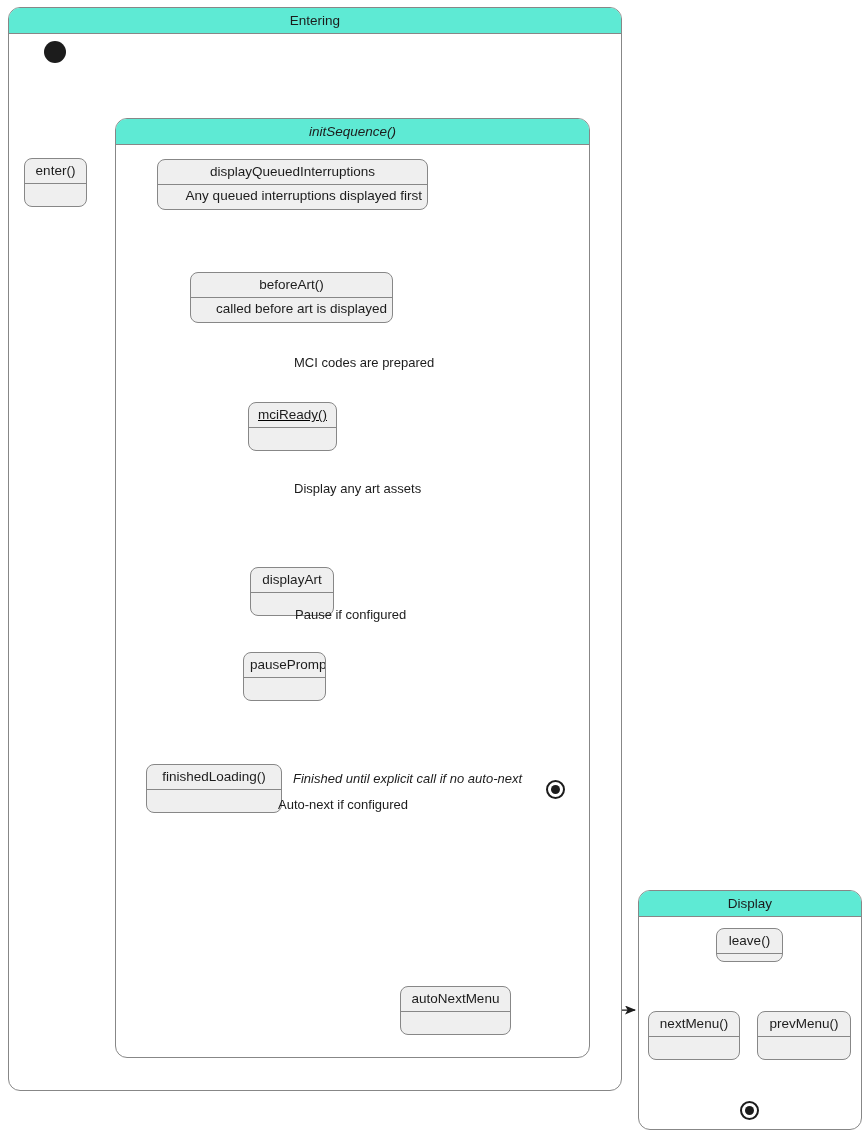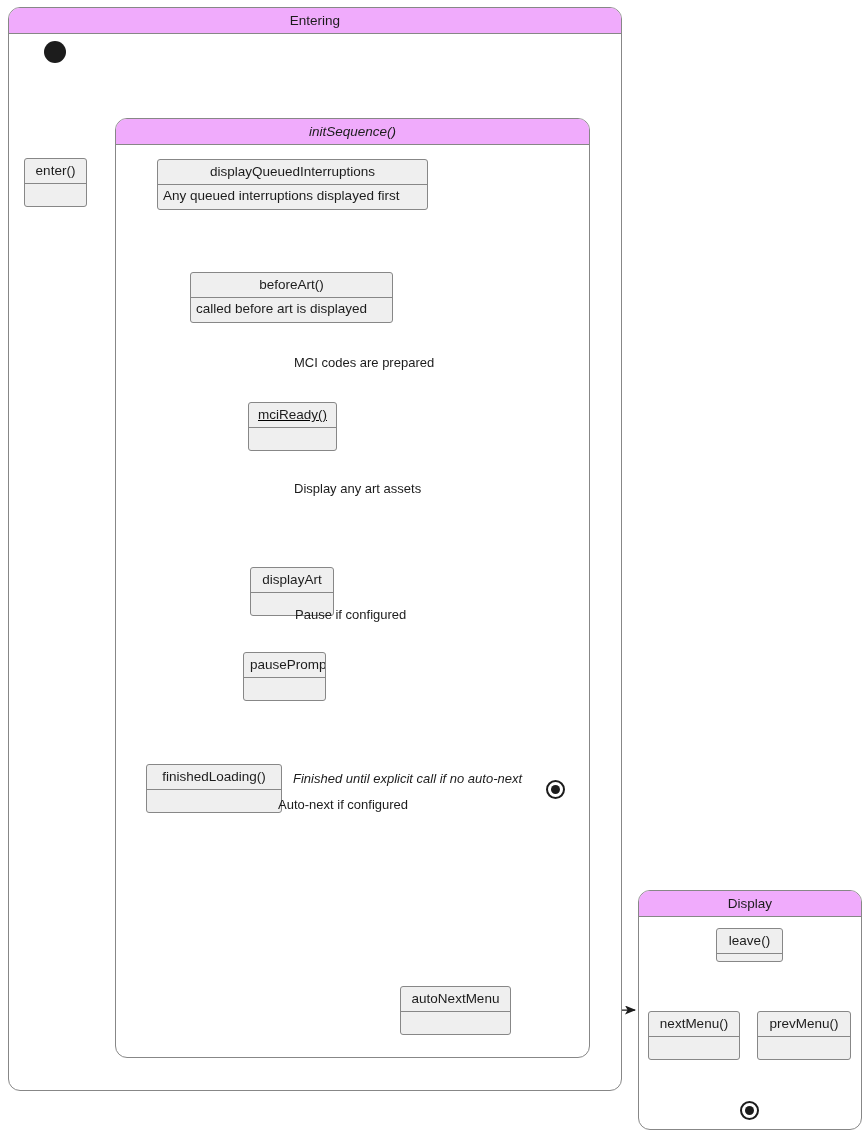--- a/index.html
+++ b/index.html
@@ -34,32 +34,32 @@
     border-radius: 12px;
     background: #ffffff;
   }
   .composite > .composite-header {
     box-sizing: border-box;
     height: 26px;
     line-height: 25px;
     text-align: center;
     font-size: 13.5px;
     color: #1c1c1c;
-    background: #f0abfc;
+    background: #5eead4;
     border-bottom: 1px solid #878787;
     border-radius: 11px 11px 0 0;
     white-space: nowrap;
     overflow: hidden;
   }
   
   .state {
     position: absolute;
     box-sizing: border-box;
     border: 1px solid #878787;
-    border-radius: 3px;
+    border-radius: 8px;
     background: #efefef;
     overflow: hidden;
   }
   .state > .state-title {
     box-sizing: border-box;
     height: 25px;
     line-height: 24px;
     text-align: center;
     font-size: 13.5px;
     color: #1c1c1c;
@@ -70,21 +70,21 @@
   .state > .state-body {
     box-sizing: border-box;
     height: 23px;
     line-height: 22px;
     font-size: 13.5px;
     color: #1c1c1c;
     padding: 0 5px;
     white-space: nowrap;
   }
   .state.has-desc > .state-body {
-    text-align: left;
+    text-align: right;
   }
   
   .initial-node {
     position: absolute;
     border-radius: 50%;
     background: #1c1c1c;
   }
   .final-node {
     position: absolute;
     border-radius: 50%;

